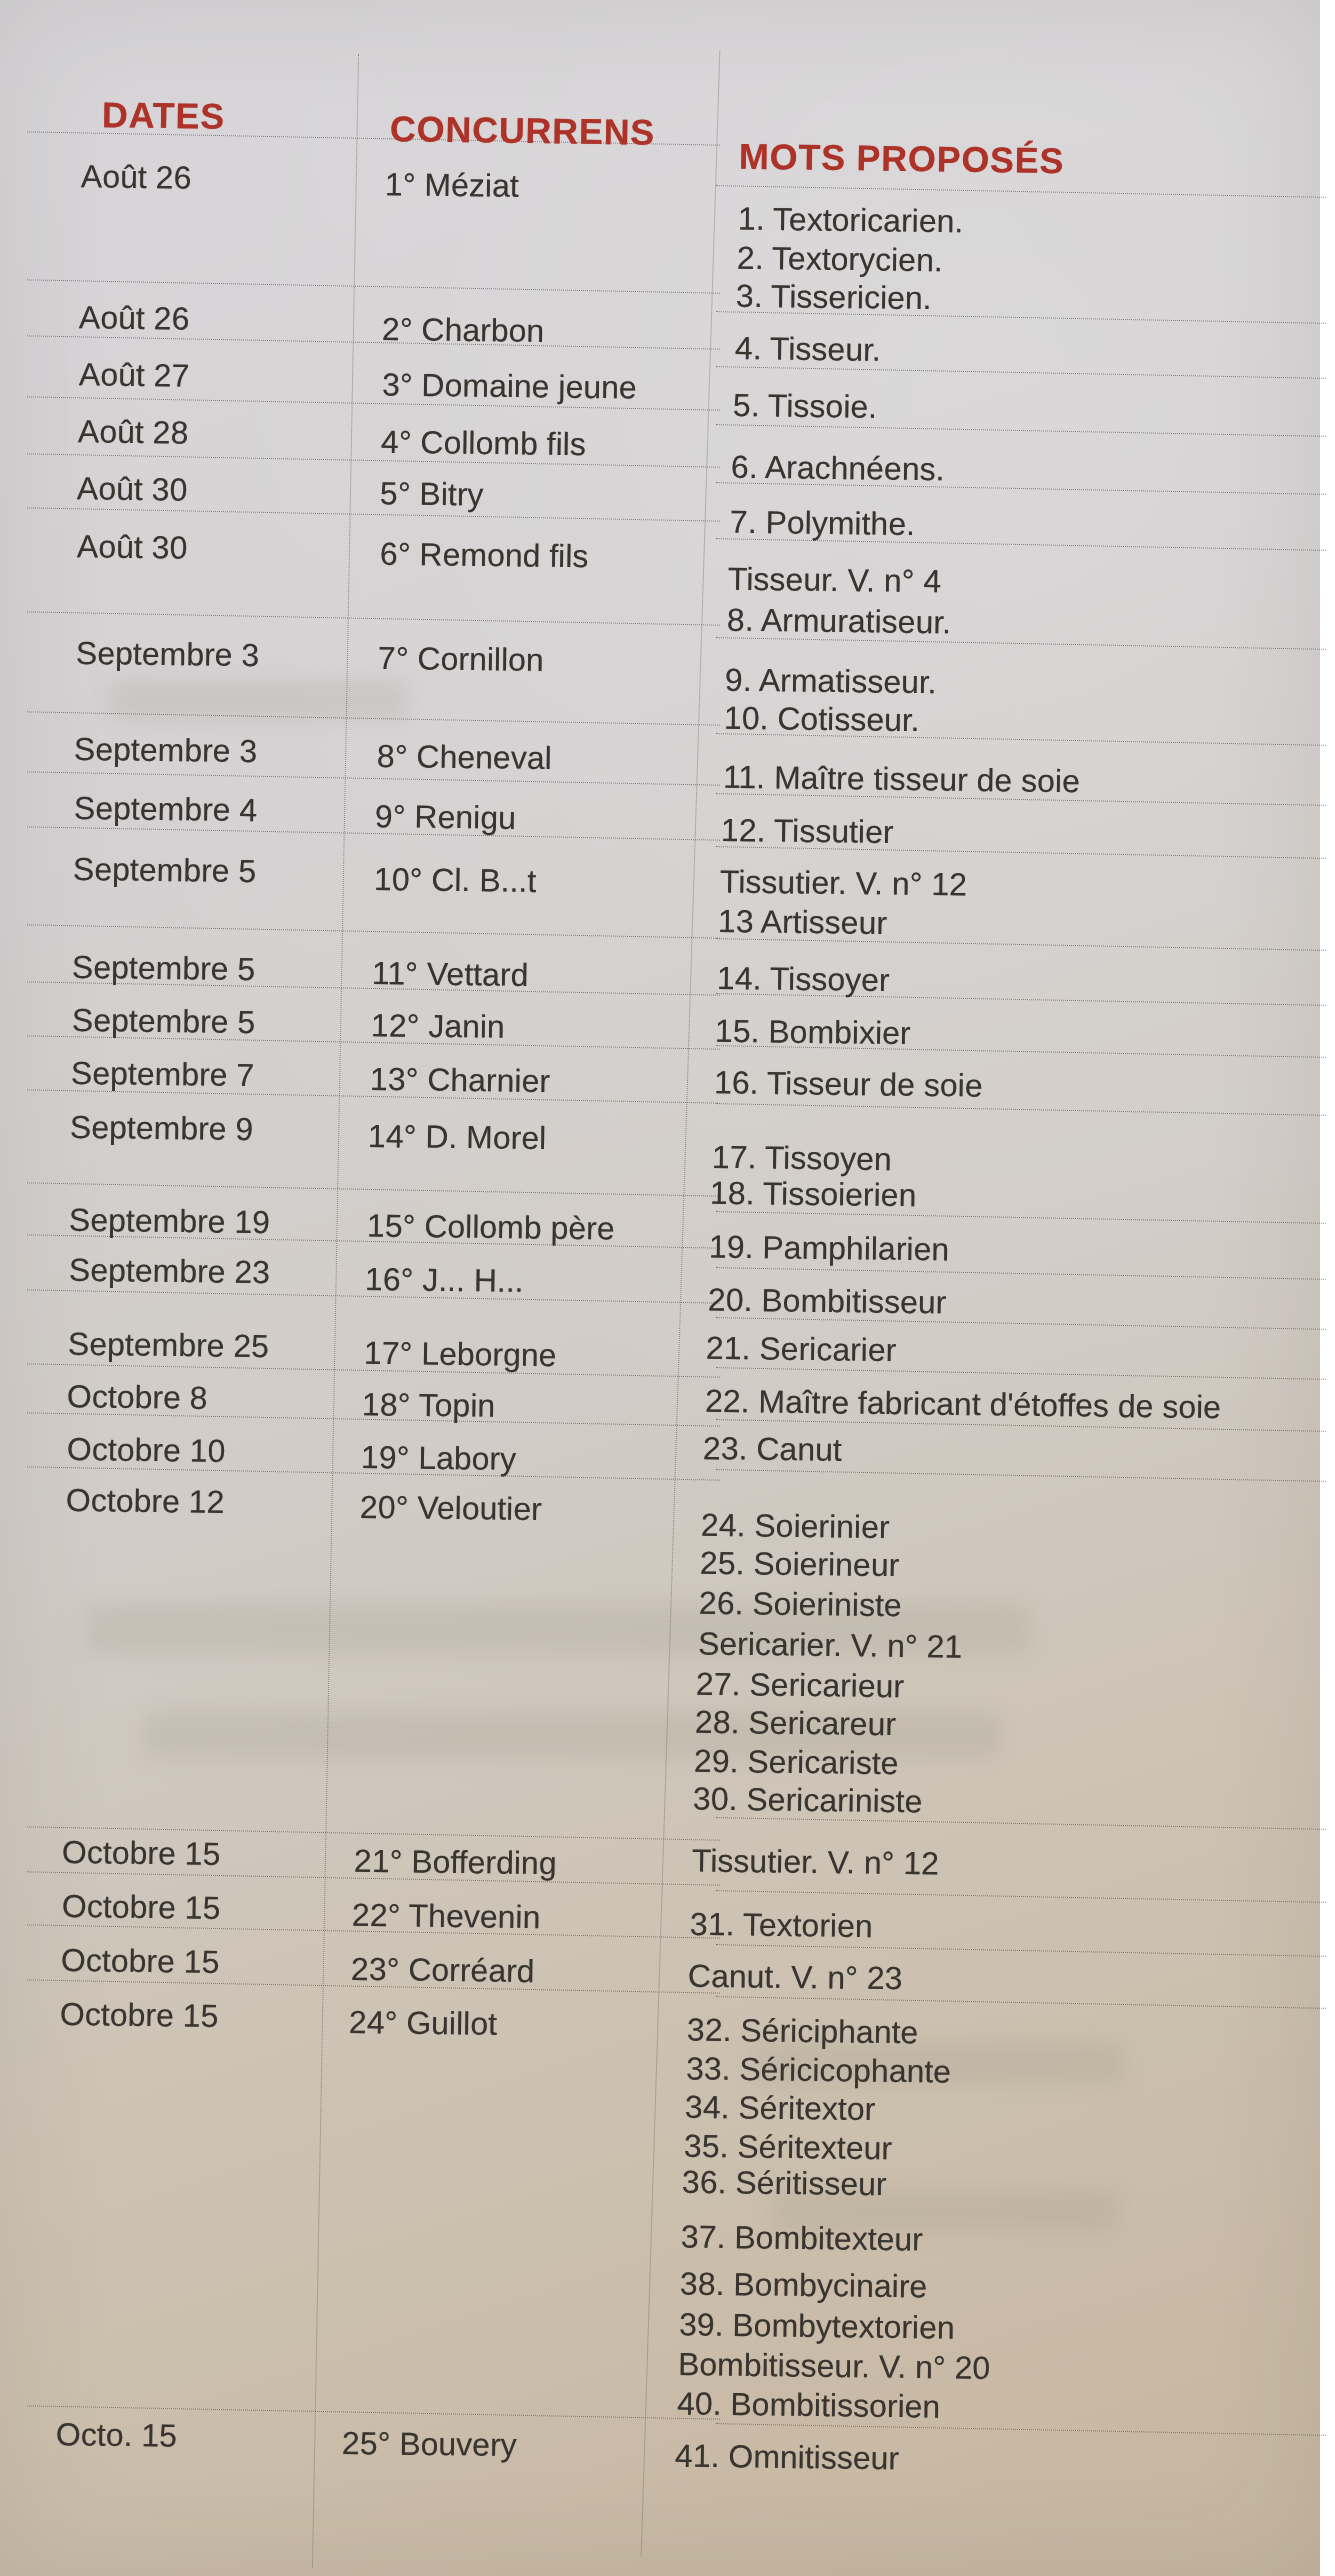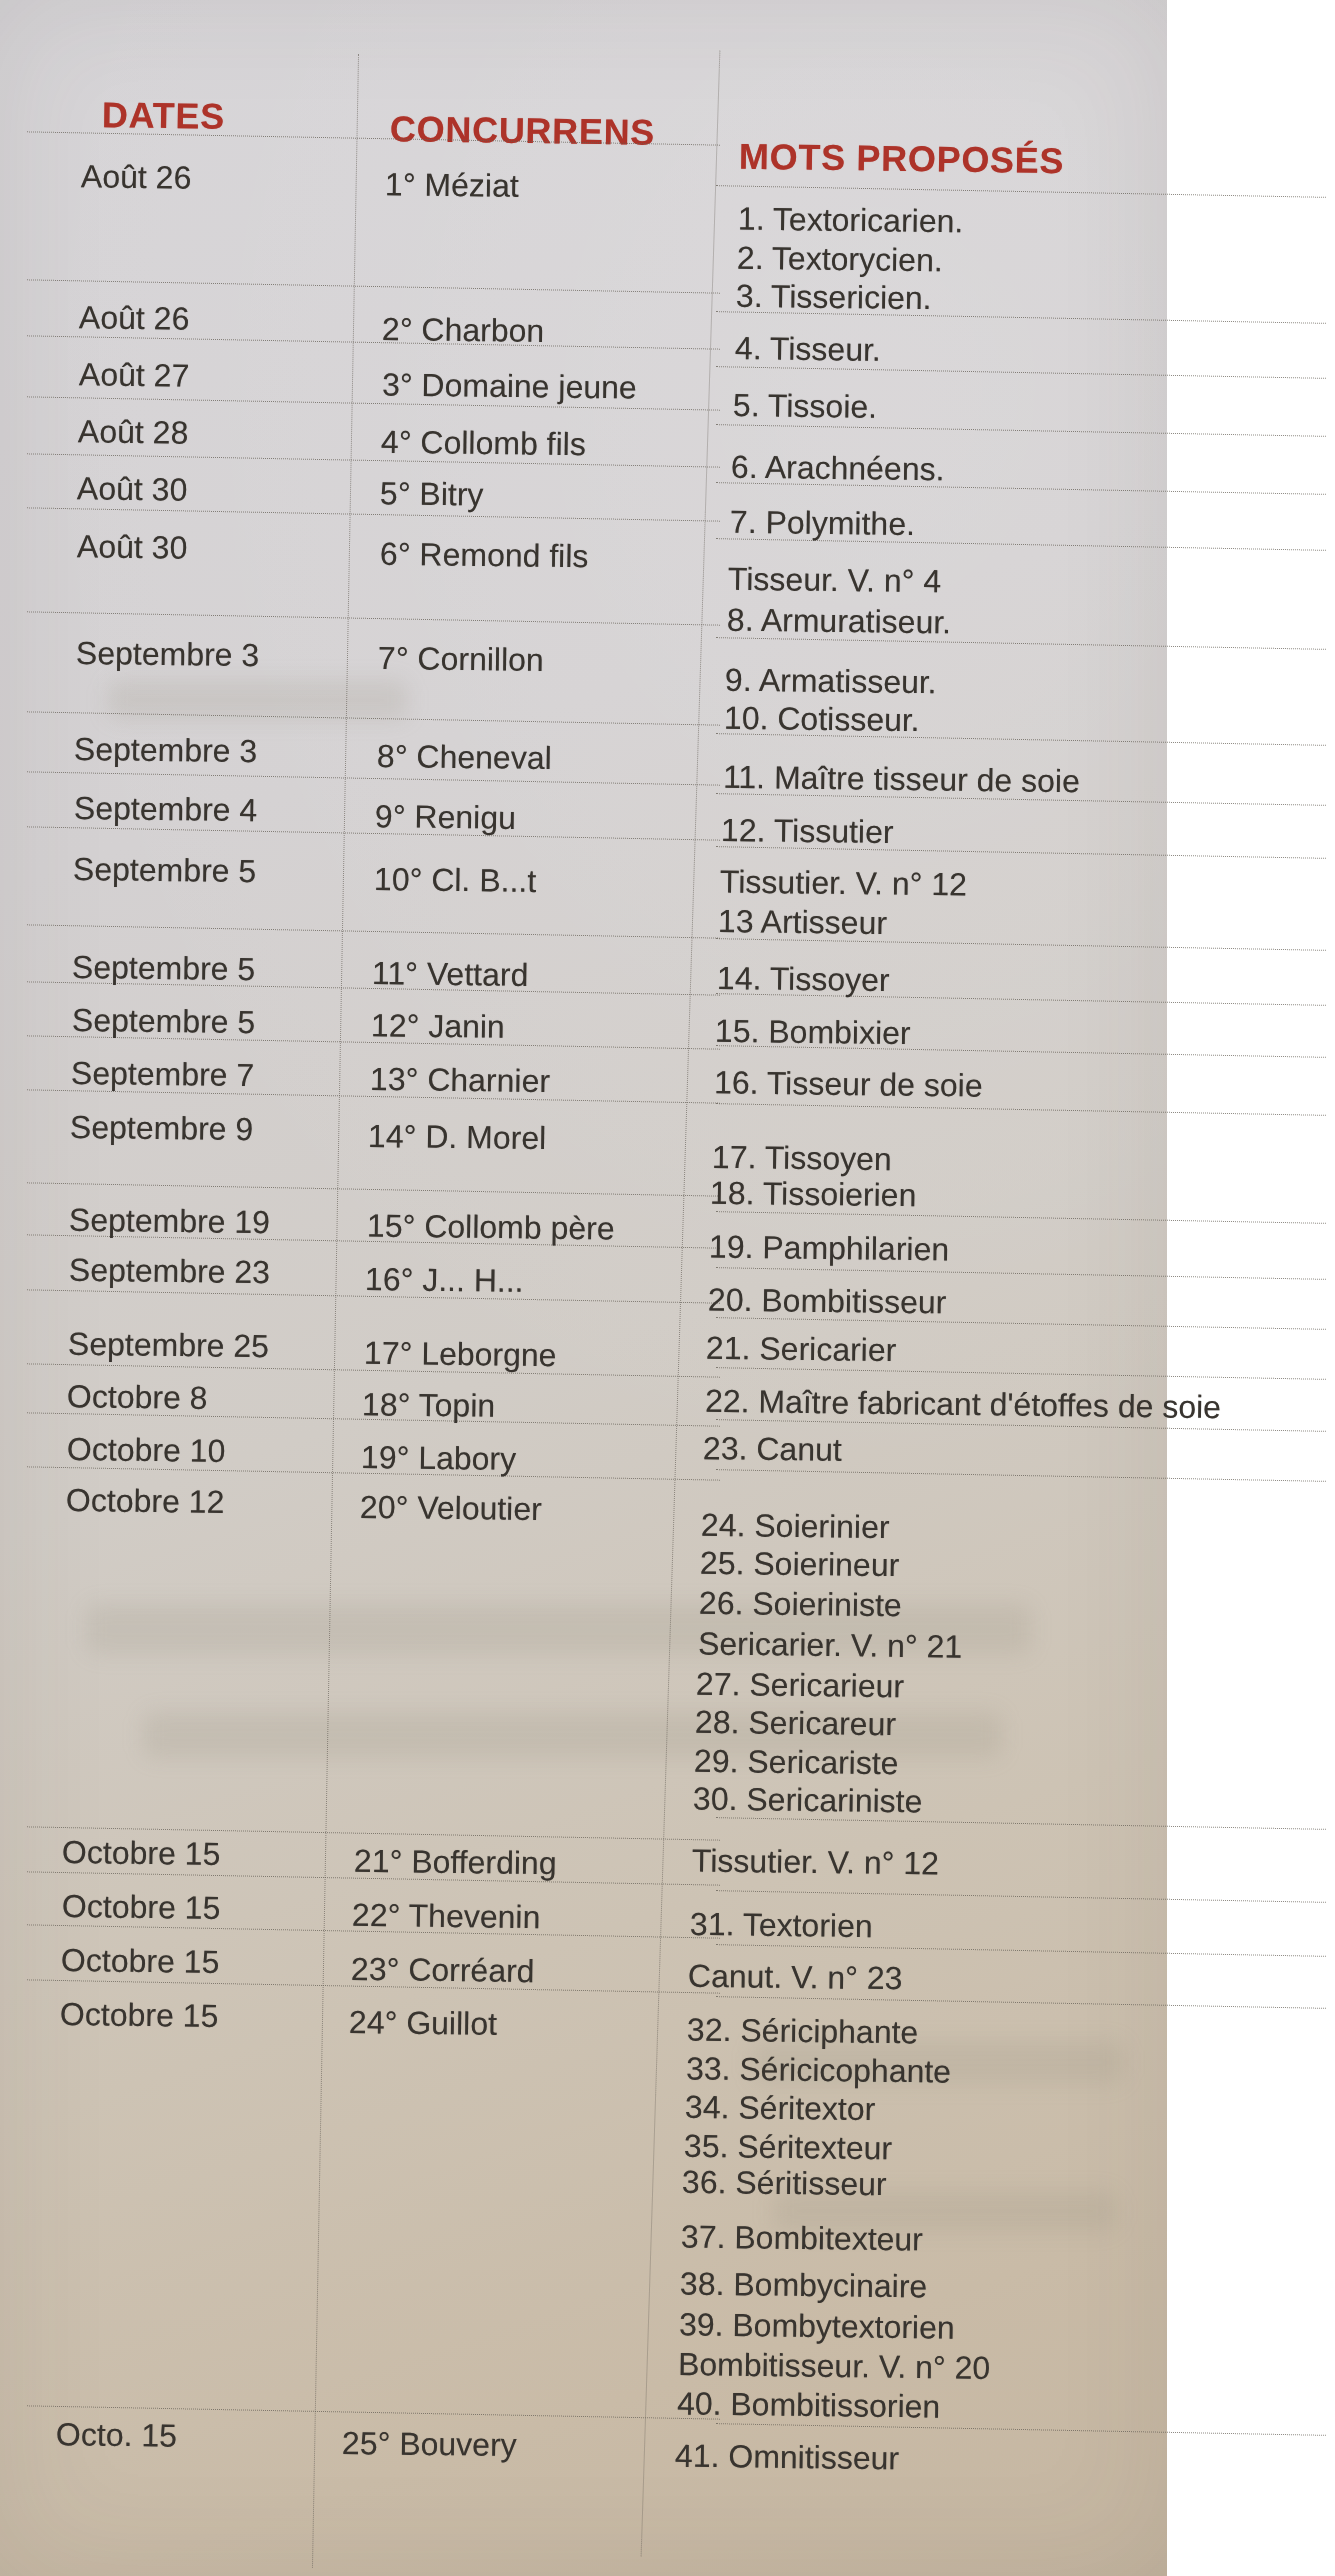--- a/index.html
+++ b/index.html
@@ -1,18 +1,18 @@
 <!DOCTYPE html>
 <html style="font-size:11.5px"><head>
 <meta charset="utf-8">
 <style>
   html,body{margin:0;padding:0;}
   body{width:1336px;height:2576px;overflow:hidden;font-family:"Liberation Sans",sans-serif;}
   .page{
-    position:relative;width:1167px;height:2576px;
+    position:relative;width:1320px;height:2576px;
     background:
       radial-gradient(140% 80% at 75% 15%, rgba(255,255,255,0.12), rgba(0,0,0,0) 55%),
       linear-gradient(162deg,#d7d5d8 0%,#d4d1d2 30%,#d1ccc6 52%,#cdc3b4 72%,#c9bba7 88%,#c5b6a1 100%);
     box-shadow:inset 0 0 115px rgba(70,62,52,0.10);
   }
   .hdr{
     position:absolute;font-size:36px;font-weight:700;letter-spacing:0.7px;
     color:#ad3329;white-space:nowrap;transform:rotate(0.8deg);
     text-shadow:0 0 0.7px rgba(173,51,41,0.55);
   }

